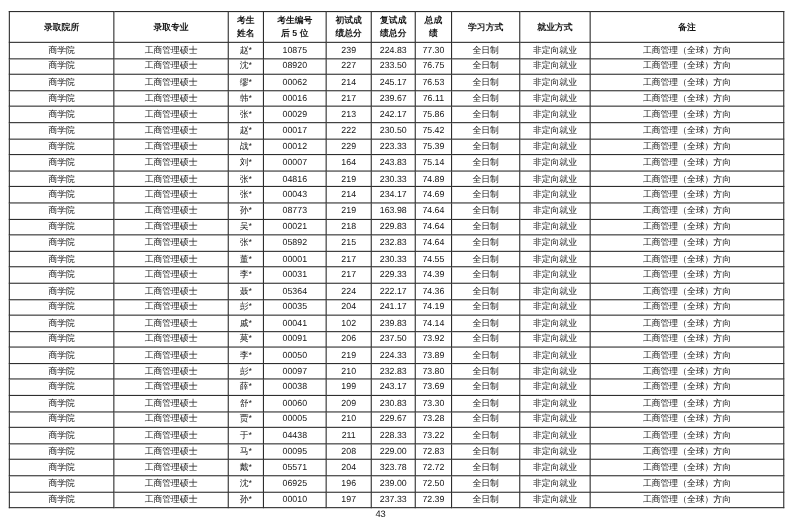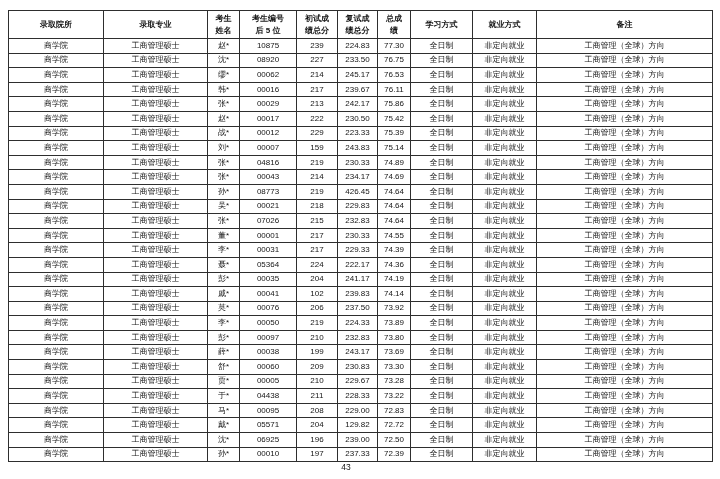--- a/index.html
+++ b/index.html
@@ -169,21 +169,21 @@
           <td>75.39</td>
           <td>全日制</td>
           <td>非定向就业</td>
           <td>工商管理（全球）方向</td>
         </tr>
         <tr>
           <td>商学院</td>
           <td>工商管理硕士</td>
           <td>刘*</td>
           <td>00007</td>
-          <td>159</td>
+          <td>164</td>
           <td>243.83</td>
           <td>75.14</td>
           <td>全日制</td>
           <td>非定向就业</td>
           <td>工商管理（全球）方向</td>
         </tr>
         <tr>
           <td>商学院</td>
           <td>工商管理硕士</td>
           <td>张*</td>
@@ -206,21 +206,21 @@
           <td>全日制</td>
           <td>非定向就业</td>
           <td>工商管理（全球）方向</td>
         </tr>
         <tr>
           <td>商学院</td>
           <td>工商管理硕士</td>
           <td>孙*</td>
           <td>08773</td>
           <td>219</td>
-          <td>426.45</td>
+          <td>163.98</td>
           <td>74.64</td>
           <td>全日制</td>
           <td>非定向就业</td>
           <td>工商管理（全球）方向</td>
         </tr>
         <tr>
           <td>商学院</td>
           <td>工商管理硕士</td>
           <td>吴*</td>
           <td>00021</td>
@@ -228,21 +228,21 @@
           <td>229.83</td>
           <td>74.64</td>
           <td>全日制</td>
           <td>非定向就业</td>
           <td>工商管理（全球）方向</td>
         </tr>
         <tr>
           <td>商学院</td>
           <td>工商管理硕士</td>
           <td>张*</td>
-          <td>07026</td>
+          <td>05892</td>
           <td>215</td>
           <td>232.83</td>
           <td>74.64</td>
           <td>全日制</td>
           <td>非定向就业</td>
           <td>工商管理（全球）方向</td>
         </tr>
         <tr>
           <td>商学院</td>
           <td>工商管理硕士</td>
@@ -300,21 +300,21 @@
           <td>239.83</td>
           <td>74.14</td>
           <td>全日制</td>
           <td>非定向就业</td>
           <td>工商管理（全球）方向</td>
         </tr>
         <tr>
           <td>商学院</td>
           <td>工商管理硕士</td>
           <td>莫*</td>
-          <td>00076</td>
+          <td>00091</td>
           <td>206</td>
           <td>237.50</td>
           <td>73.92</td>
           <td>全日制</td>
           <td>非定向就业</td>
           <td>工商管理（全球）方向</td>
         </tr>
         <tr>
           <td>商学院</td>
           <td>工商管理硕士</td>
@@ -398,21 +398,21 @@
           <td>全日制</td>
           <td>非定向就业</td>
           <td>工商管理（全球）方向</td>
         </tr>
         <tr>
           <td>商学院</td>
           <td>工商管理硕士</td>
           <td>戴*</td>
           <td>05571</td>
           <td>204</td>
-          <td>129.82</td>
+          <td>323.78</td>
           <td>72.72</td>
           <td>全日制</td>
           <td>非定向就业</td>
           <td>工商管理（全球）方向</td>
         </tr>
         <tr>
           <td>商学院</td>
           <td>工商管理硕士</td>
           <td>沈*</td>
           <td>06925</td>

